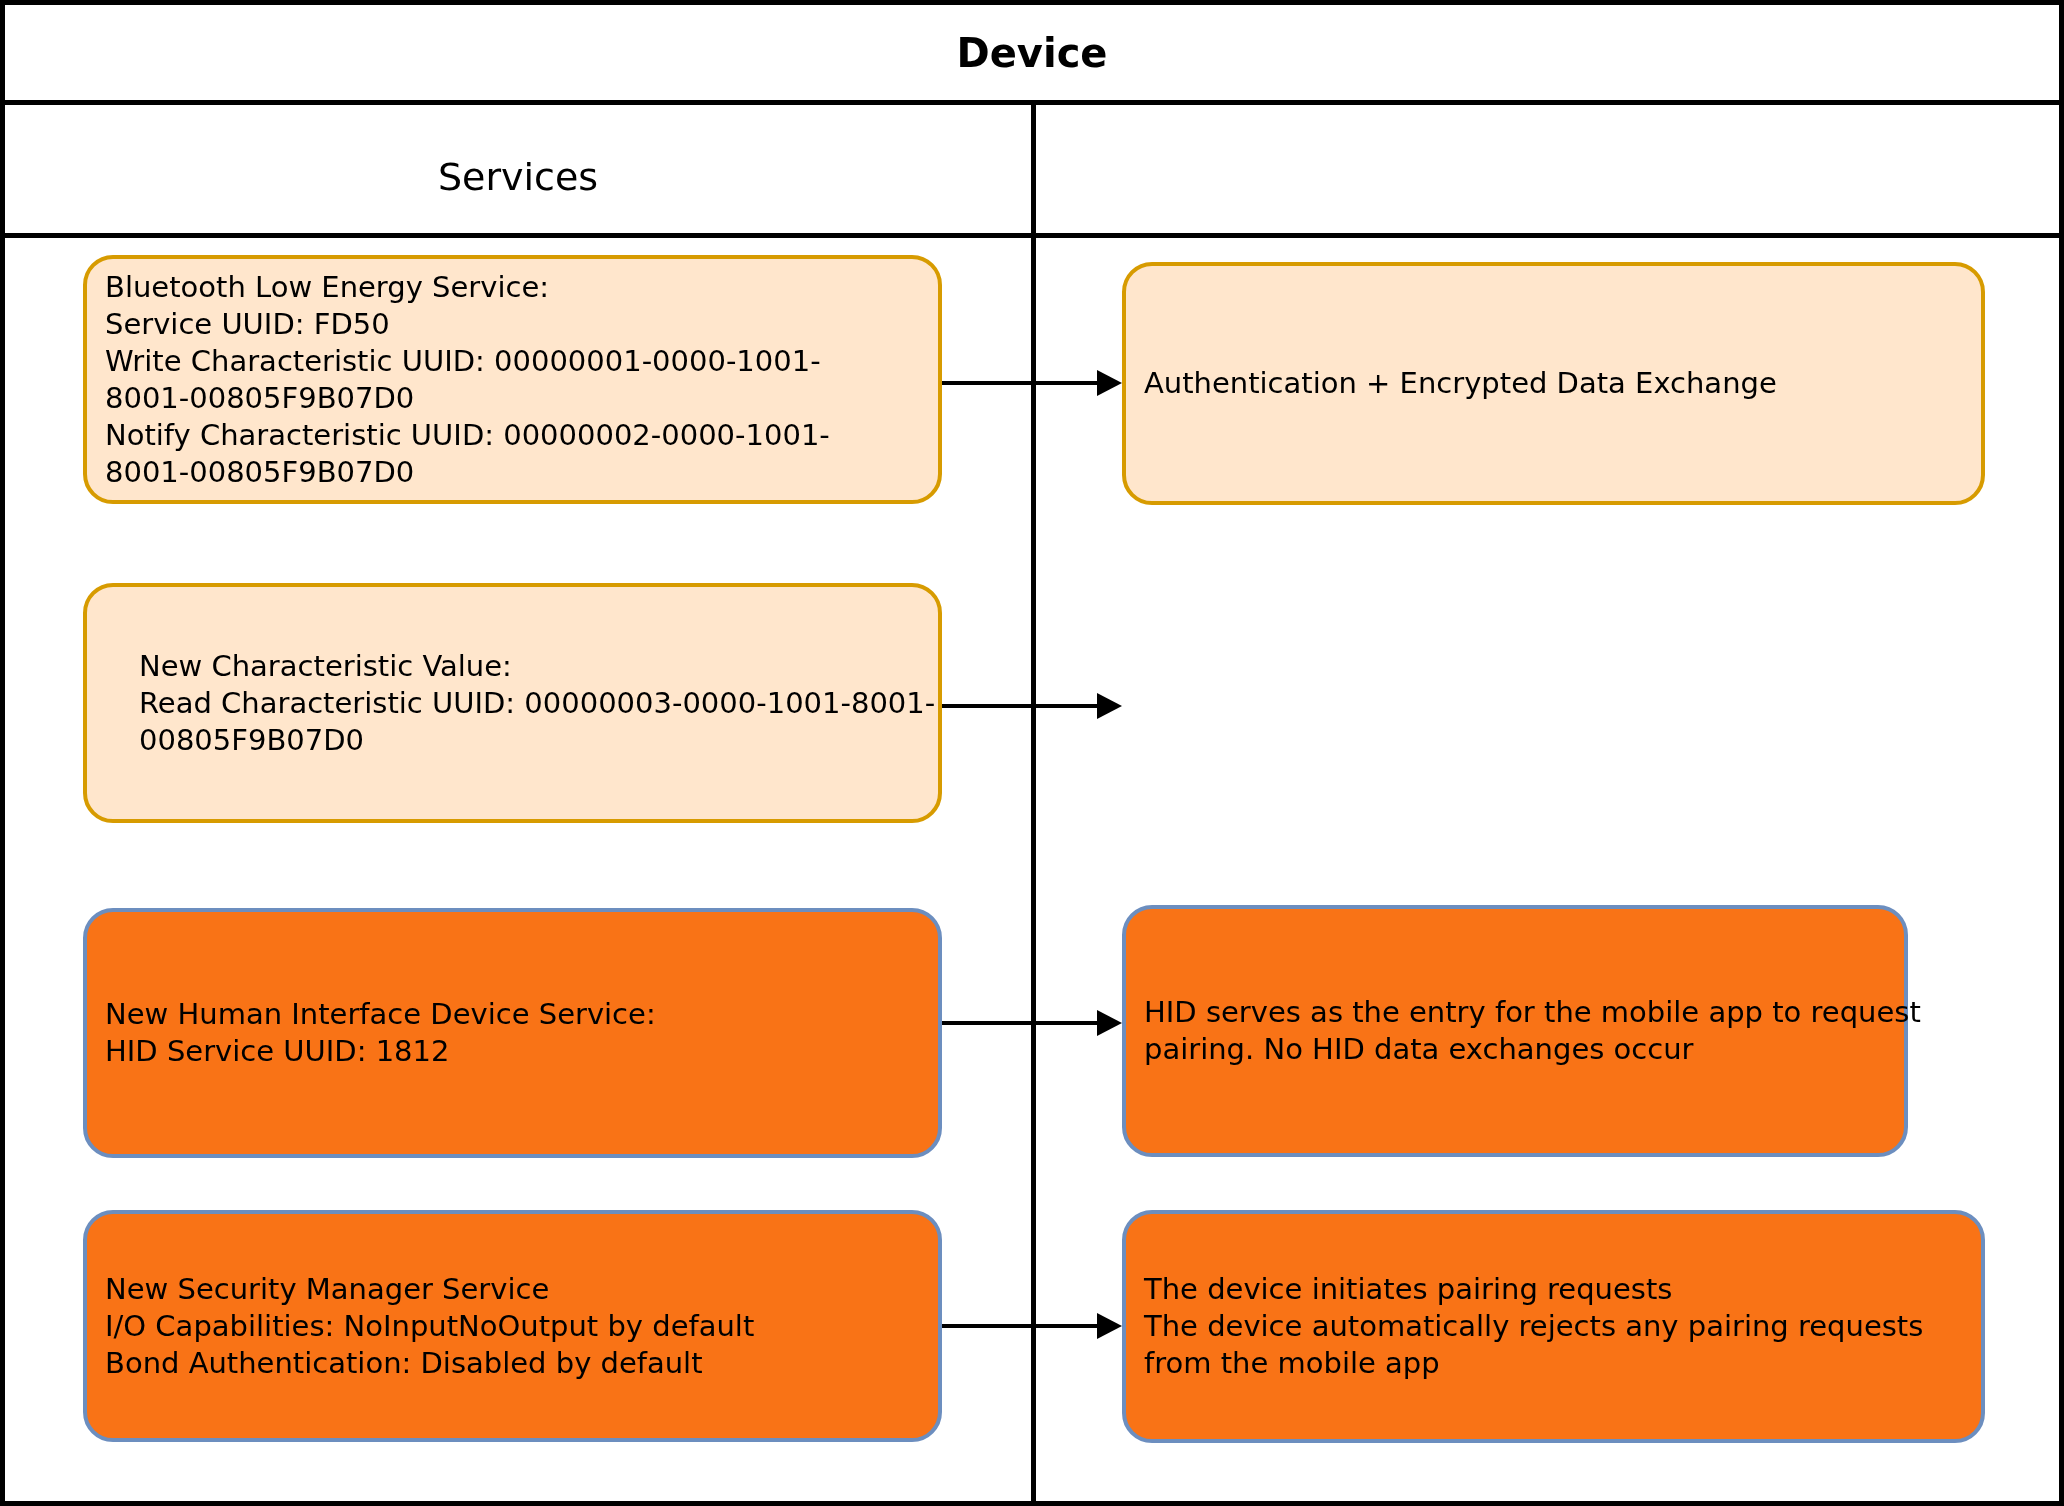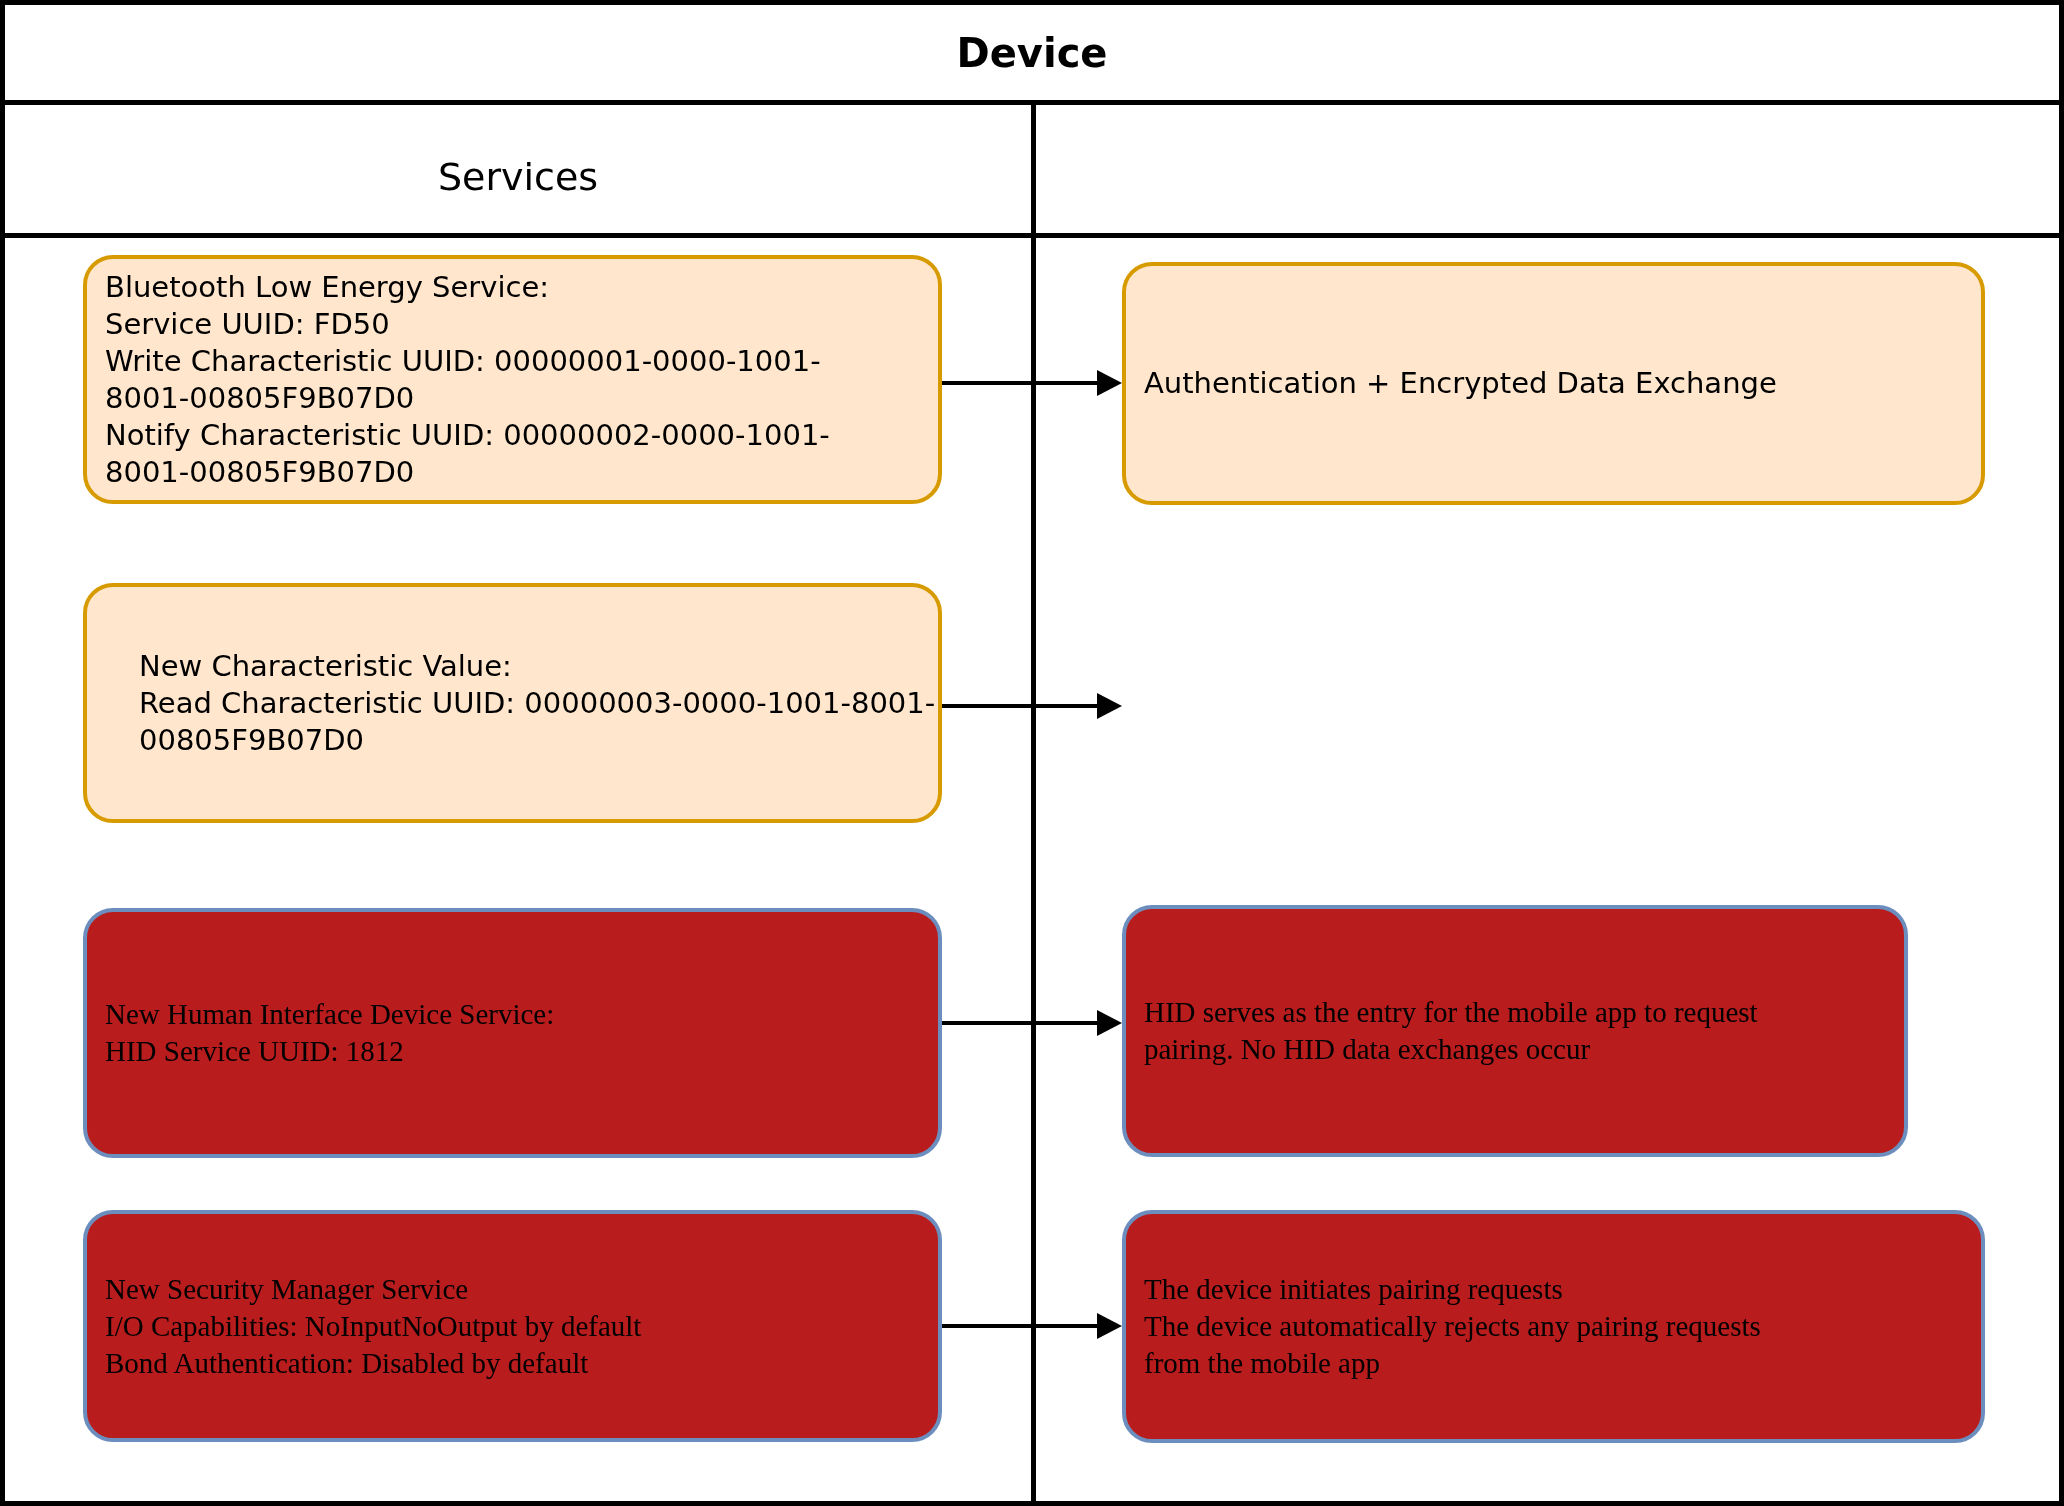--- a/index.html
+++ b/index.html
@@ -40,21 +40,21 @@
     position: absolute;
     box-sizing: border-box;
     border-radius: 30px;
     border: 4px solid #000;
     display: flex; align-items: center;
     font-size: 29px; line-height: 37px;
     white-space: pre;
   }
   .box .box-text { padding: 0 14px 0 18px; }
   .box.orange { background: #FFE6CC; border-color: #D79B00; }
-  .box.blue   { background: #b91c1c; border-color: #6C8EBF; font-family: Liberation Serif, serif; }
+  .box.blue   { background: #f97316; border-color: #6C8EBF; }
 
   .b-l1 { left: 83px;  top: 255px;  width: 859px; height: 249px; }
   .b-l2 { left: 83px;  top: 583px;  width: 859px; height: 240px; padding-left: 34px; }
   .b-l3 { left: 83px;  top: 908px;  width: 859px; height: 250px; }
   .b-l4 { left: 83px;  top: 1210px; width: 859px; height: 232px; }
   .b-r1 { left: 1122px; top: 262px;  width: 863px; height: 243px; }
   .b-r2 { left: 1122px; top: 588px;  width: 863px; height: 240px; }
   .b-r3 { left: 1122px; top: 905px;  width: 786px; height: 252px; }
   .b-r4 { left: 1122px; top: 1210px; width: 863px; height: 233px; }
 

